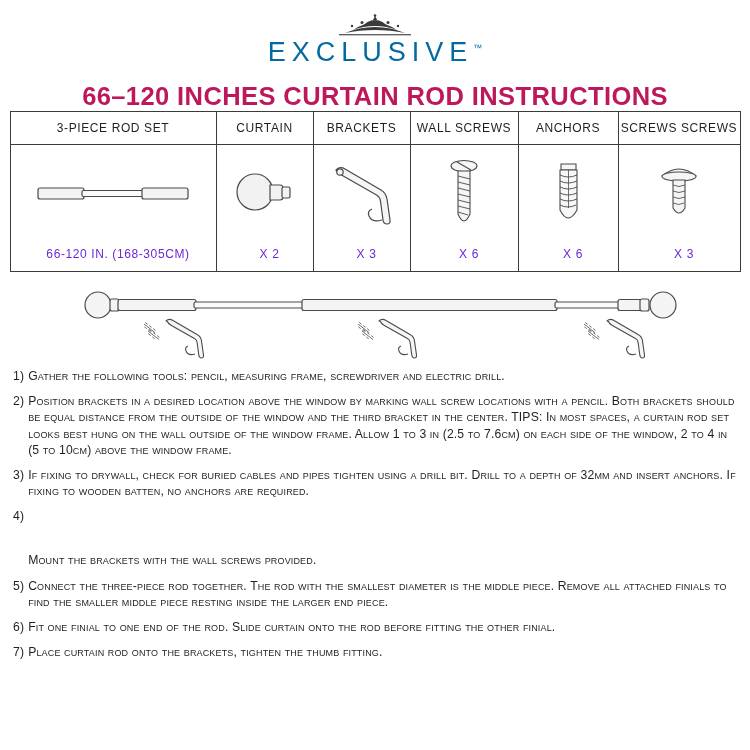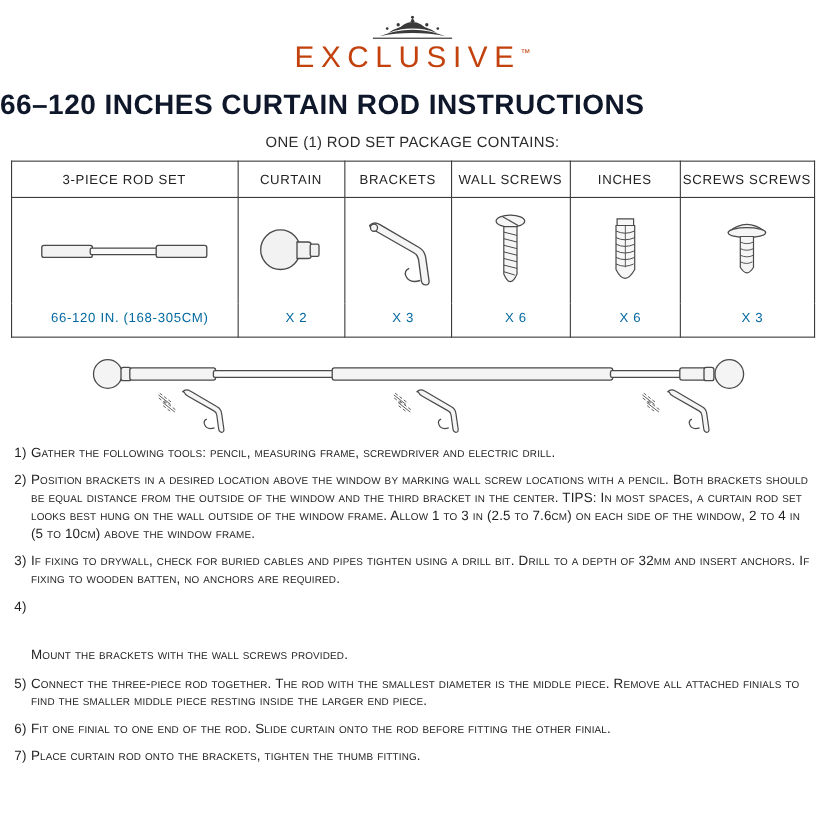--- a/index.html
+++ b/index.html
@@ -24,44 +24,44 @@
   }
   .brand-crown {
     display: block;
     margin: 0 auto 2px auto;
     width: 120px; height: 22px;
   }
   .brand-name {
     font-size: 27px;
     letter-spacing: 6px;
     font-weight: 400;
-    color: #c2410c;
+    color: #0369a1;
     line-height: 1.05;
     position: relative;
     display: inline-block;
   }
   .brand-tm {
     font-size: 9px;
     vertical-align: super;
     letter-spacing: 0;
   }
   .brand-sub {
     font-size: 20px;
     letter-spacing: 7px;
     color: #3a3a3a;
     margin-top: 1px;
   }
 
   
   .doc-title {
-    text-align: left;
+    text-align: center;
     font-size: 25.5px;
     letter-spacing: 0.4px;
     font-weight: 700;
-    color: #0f172a;
+    color: #be185d;
     margin-top: 16px;
   }
   .contains {
     text-align: center;
     font-size: 13.5px;
     letter-spacing: 0.3px;
     color: #2b2b2b;
     margin-top: 11px;
     margin-bottom: 9px;
   }
@@ -88,21 +88,21 @@
   .cell-img {
     height: 96px;
     padding: 0;
     border-bottom: none !important;
   }
   .cell-qty {
     font-size: 12px;
     letter-spacing: 0.6px;
     padding: 6px 2px 10px 12px;
     border-top: none !important;
-    color: #0369a1;
+    color: #6d28d9;
   }
   .cell-img svg { display: block; margin: 0 auto; }
 
   
   .assembly {
     width: 730px;
     margin: 6px auto 0 auto;
     height: 88px;
   }
 
@@ -143,30 +143,29 @@
         <circle cx="73" cy="8.5" r="1.5"></circle>
         <circle cx="37" cy="12" r="1.2"></circle>
         <circle cx="83" cy="12" r="1.2"></circle>
         <rect x="24" y="20.2" width="72" height="1.1"></rect>
       </g>
     </svg>
     <div class="brand-name"><span>EXCLUSIVE</span><span class="brand-tm">™</span></div>
   </div>
 
   <div class="doc-title" style="font-variant: small-caps;">66–120 INCHES CURTAIN ROD INSTRUCTIONS</div>
-  <div class="contains" style="font-variant: small-caps;">ONE (1) ROD SET PACKAGE CONTAINS:</div>
 
   <table class="parts-table">
     <thead>
       <tr>
         <th style="width: 206px; font-variant: small-caps;">3-PIECE ROD SET</th>
         <th style="width: 97px; font-variant: small-caps;">CURTAIN</th>
         <th style="width: 97px; font-variant: small-caps; margin-left: 47px;">BRACKETS</th>
         <th style="width: 108px; font-variant: small-caps;">WALL SCREWS</th>
-        <th style="width: 100px; font-variant: small-caps;">INCHES</th>
+        <th style="width: 100px; font-variant: small-caps;">ANCHORS</th>
         <th style="width: 122px; font-variant: small-caps;">SCREWS SCREWS</th>
       </tr>
     </thead>
     <tbody>
       <tr>
 
         <td class="cell-img">
           <svg width="170" height="90" viewBox="0 0 170 90">
             <g fill="none" stroke="#4a4a4a" stroke-width="1.2">
               <rect x="10" y="40" width="46" height="11" rx="2" fill="#f3f3f3"></rect>

